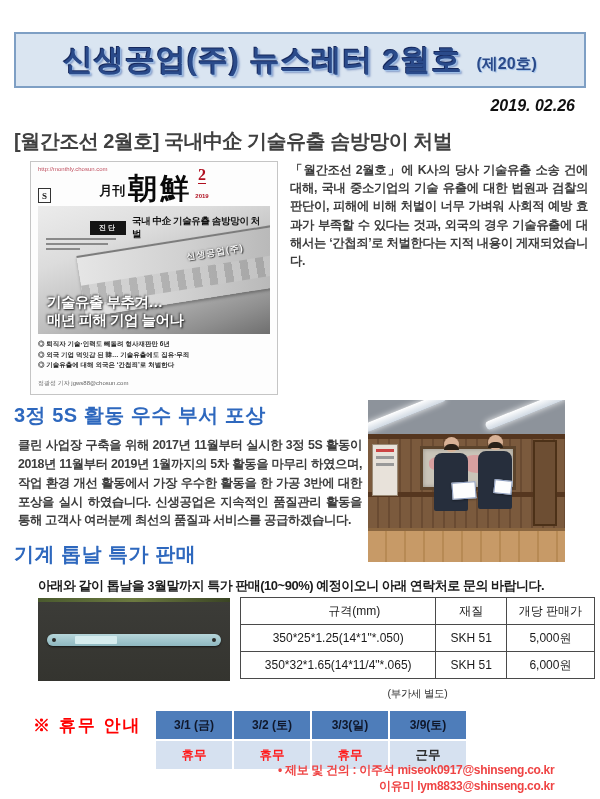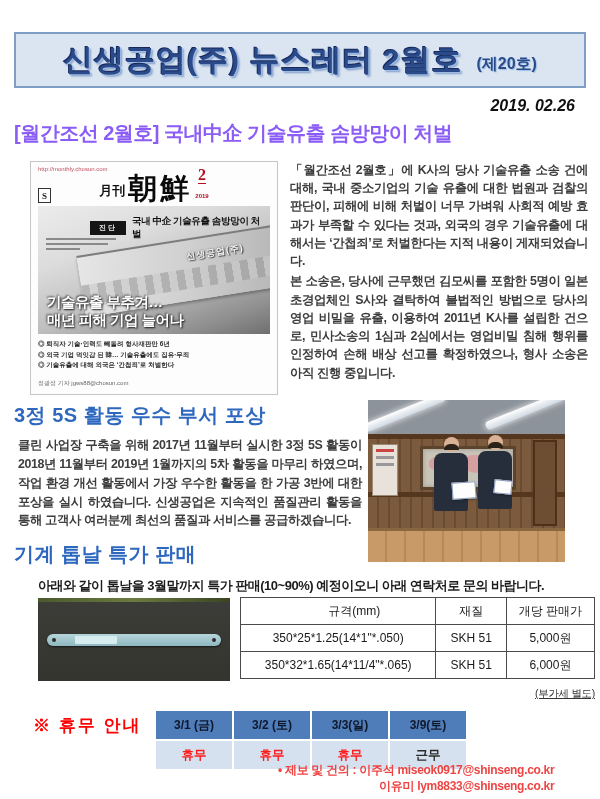--- a/index.html
+++ b/index.html
@@ -12,22 +12,22 @@
     display:flex; align-items:center; justify-content:center; gap:14px; }
   .banner-title { font-size:30px; font-weight:bold; color:#2a4a8a; letter-spacing:1px;
     text-shadow:-1px -1px 0 #16285c, 1px 1px 1px #9fc0e8, 2px 2px 2px rgba(60,90,160,.55); }
   .banner-issue { font-size:16px; font-weight:bold; color:#2a4a8a;
     text-shadow:1px 1px 1px #9fc0e8; padding-top:8px; }
 
   .date { position:absolute; right:25px; top:97px; font-size:16px; font-weight:bold;
     font-style:italic; color:#111; }
 
   
-  .headline1 { position:absolute; left:14px; top:120px; font-size:20px; font-weight:bold;
-    color:#8b5cf6; letter-spacing:-0.5px; }
+  .headline1 { position:absolute; left:14px; top:128px; font-size:20px; font-weight:bold;
+    color:#404040; letter-spacing:-0.5px; }
 
   .article1 { position:absolute; left:30px; top:161px; width:558px; display:flex; gap:12px; }
 
   
   .mag { width:248px; height:234px; background:#fdfdfd; border:1px solid #c5c5c5;
     padding:3px 7px; position:relative; flex:none; }
   .mag-url { font-size:6px; color:#c05060; line-height:8px; }
   .mag-head { display:flex; align-items:flex-end; justify-content:center; gap:3px; height:30px; }
   .mag-logo { position:absolute; left:7px; top:26px; width:13px; height:15px;
     border:1px solid #333; font-size:9px; font-weight:bold; display:flex;
@@ -135,22 +135,22 @@
   .blade .label { position:absolute; left:28px; top:2px; width:42px; height:8px;
     background:#d6ecee; border-radius:1px; }
 
   table.price { position:absolute; left:240px; top:597px; width:355px;
     border-collapse:collapse; font-size:12px; color:#1a1a1a; text-align:center; }
   table.price th, table.price td { border:1.5px solid #4a4a4a; padding:0; height:27px;
     font-weight:normal; }
   table.price .c-spec { width:197px;padding-left:32px; } table.price .c-mat { width:72px; }
   table.price .c-price { width:90px; }
   table.price td.bold { font-weight:normal; }
-  .vat-note { position:absolute; left:240px; top:687px; width:355px; text-align:right;
-    font-size:10.5px; color:#333; letter-spacing:-0.3px;text-decoration:underline; }
+  .vat-note { position:absolute; left:240px; top:687px; width:355px; text-align:center;
+    font-size:10.5px; color:#333; letter-spacing:-0.3px; }
 
   
   .holiday-title { position:absolute; left:33px; top:714px; font-size:17px; font-weight:bold;
     color:#ff0000; letter-spacing:2px; }
   table.holiday { position:absolute; left:154px; top:709px; border-collapse:separate;
     border-spacing:2px; }
   table.holiday th { width:76px; height:28px; background:#4e7dba; color:#0f172a;
     font-size:12px; font-weight:bold;margin-left:24px; }
   table.holiday td { width:76px; height:28px; background:#d6e1f0; font-size:12.5px;
     font-weight:bold; text-align:center; }
@@ -208,21 +208,20 @@
       </div>
       <div class="mag-bullets">
         <div>◎ 퇴직자 기술·인력도 빼돌려 형사재판만 6년</div>
         <div>◎ 외국 기업 먹잇감 된 韓… 기술유출에도 집유·무죄</div>
         <div>◎ 기술유출에 대해 외국은 ‘간첩죄’로 처벌한다</div>
       </div>
       <div class="mag-byline">정광성 기자 jgws88@chosun.com</div>
     </div>
     <div class="a1-text">
       <p>「월간조선 2월호」에 K사의 당사 기술유출 소송 건에 대해, 국내 중소기업의 기술 유출에 대한 법원과 검찰의 판단이, 피해에 비해 처벌이 너무 가벼워 사회적 예방 효과가 부족할 수 있다는 것과, 외국의 경우 기술유출에 대해서는 ‘간첩죄’로 처벌한다는 지적 내용이 게재되었습니다.</p>
-      <p>본 소송은, 당사에 근무했던 김모씨를 포함한 5명이 일본 초경업체인 S사와 결탁하여 불법적인 방법으로 당사의 영업 비밀을 유출, 이용하여 2011년 K사를 설립한 건으로, 민사소송의 1심과 2심에서는 영업비밀 침해 행위를 인정하여 손해 배상 선고를 확정하였으나, 형사 소송은 아직 진행 중입니다.</p>
     </div>
   </div>
 
   <div class="headline2">3정 5S 활동 우수 부서 포상</div>
   <div class="a2-text">클린 사업장 구축을 위해 2017년 11월부터 실시한 3정 5S 활동이 2018년 11월부터 2019년 1월까지의 5차 활동을 마무리 하였으며, 작업 환경 개선 활동에서 가장 우수한 활동을 한 가공 3반에 대한 포상을 실시 하였습니다. 신생공업은 지속적인 품질관리 활동을 통해 고객사 여러분께 최선의 품질과 서비스를 공급하겠습니다.</div>
 
   <div class="photo2">
     <div class="ph-ceiling">
       <div class="ph-light l1"></div>
       <div class="ph-light l2"></div>

